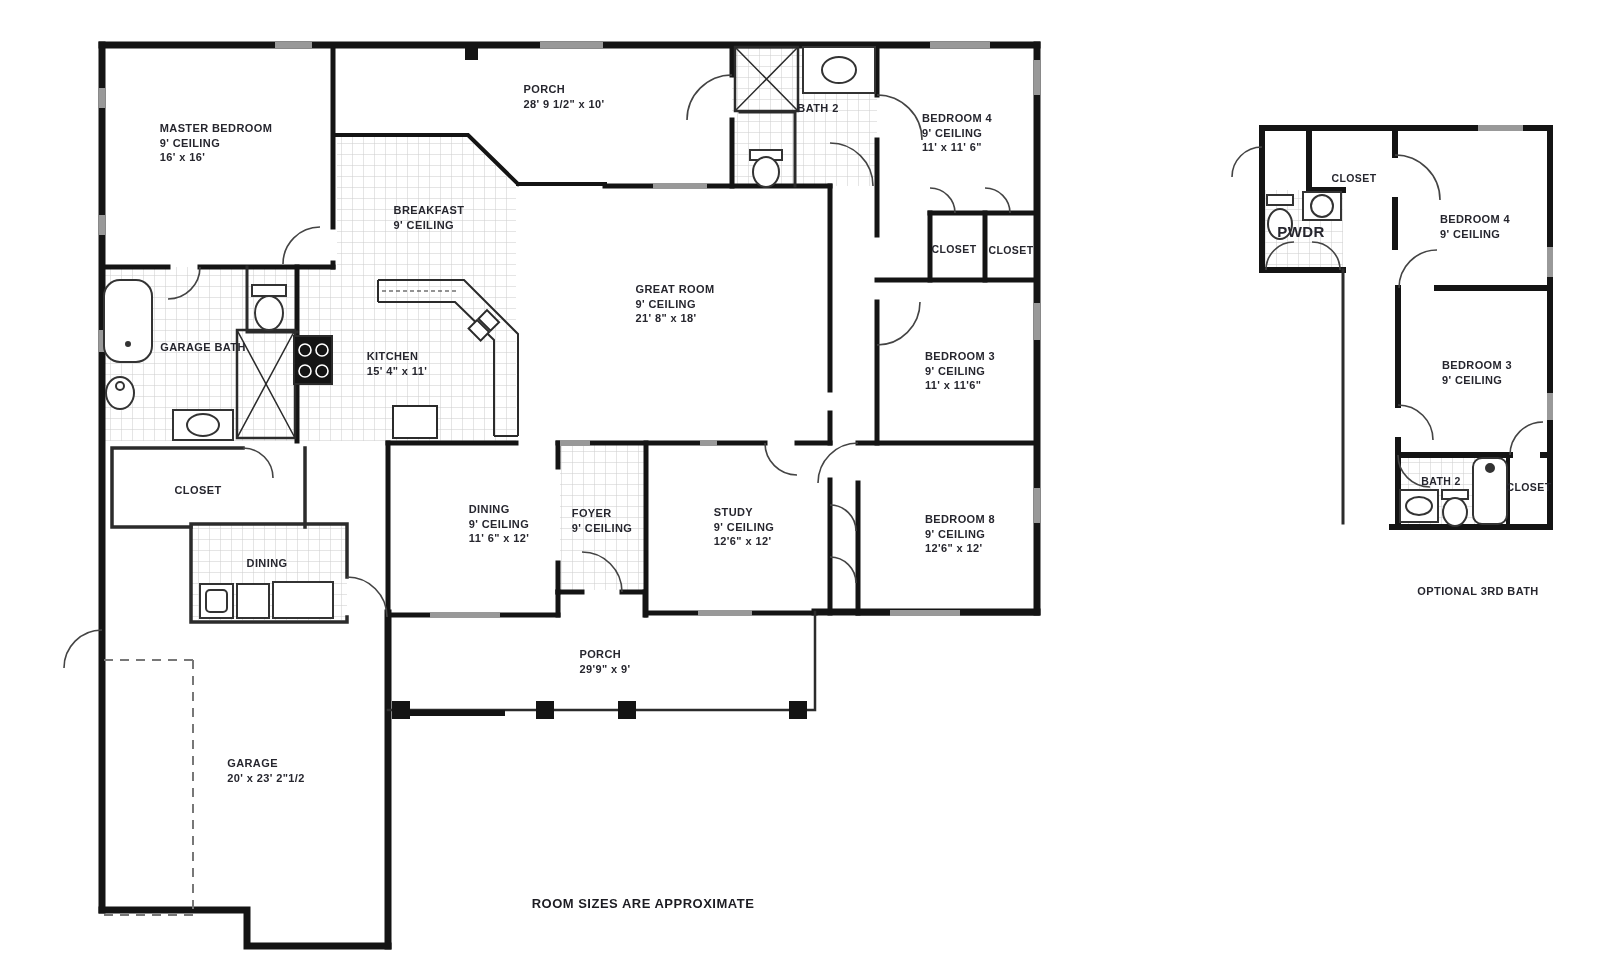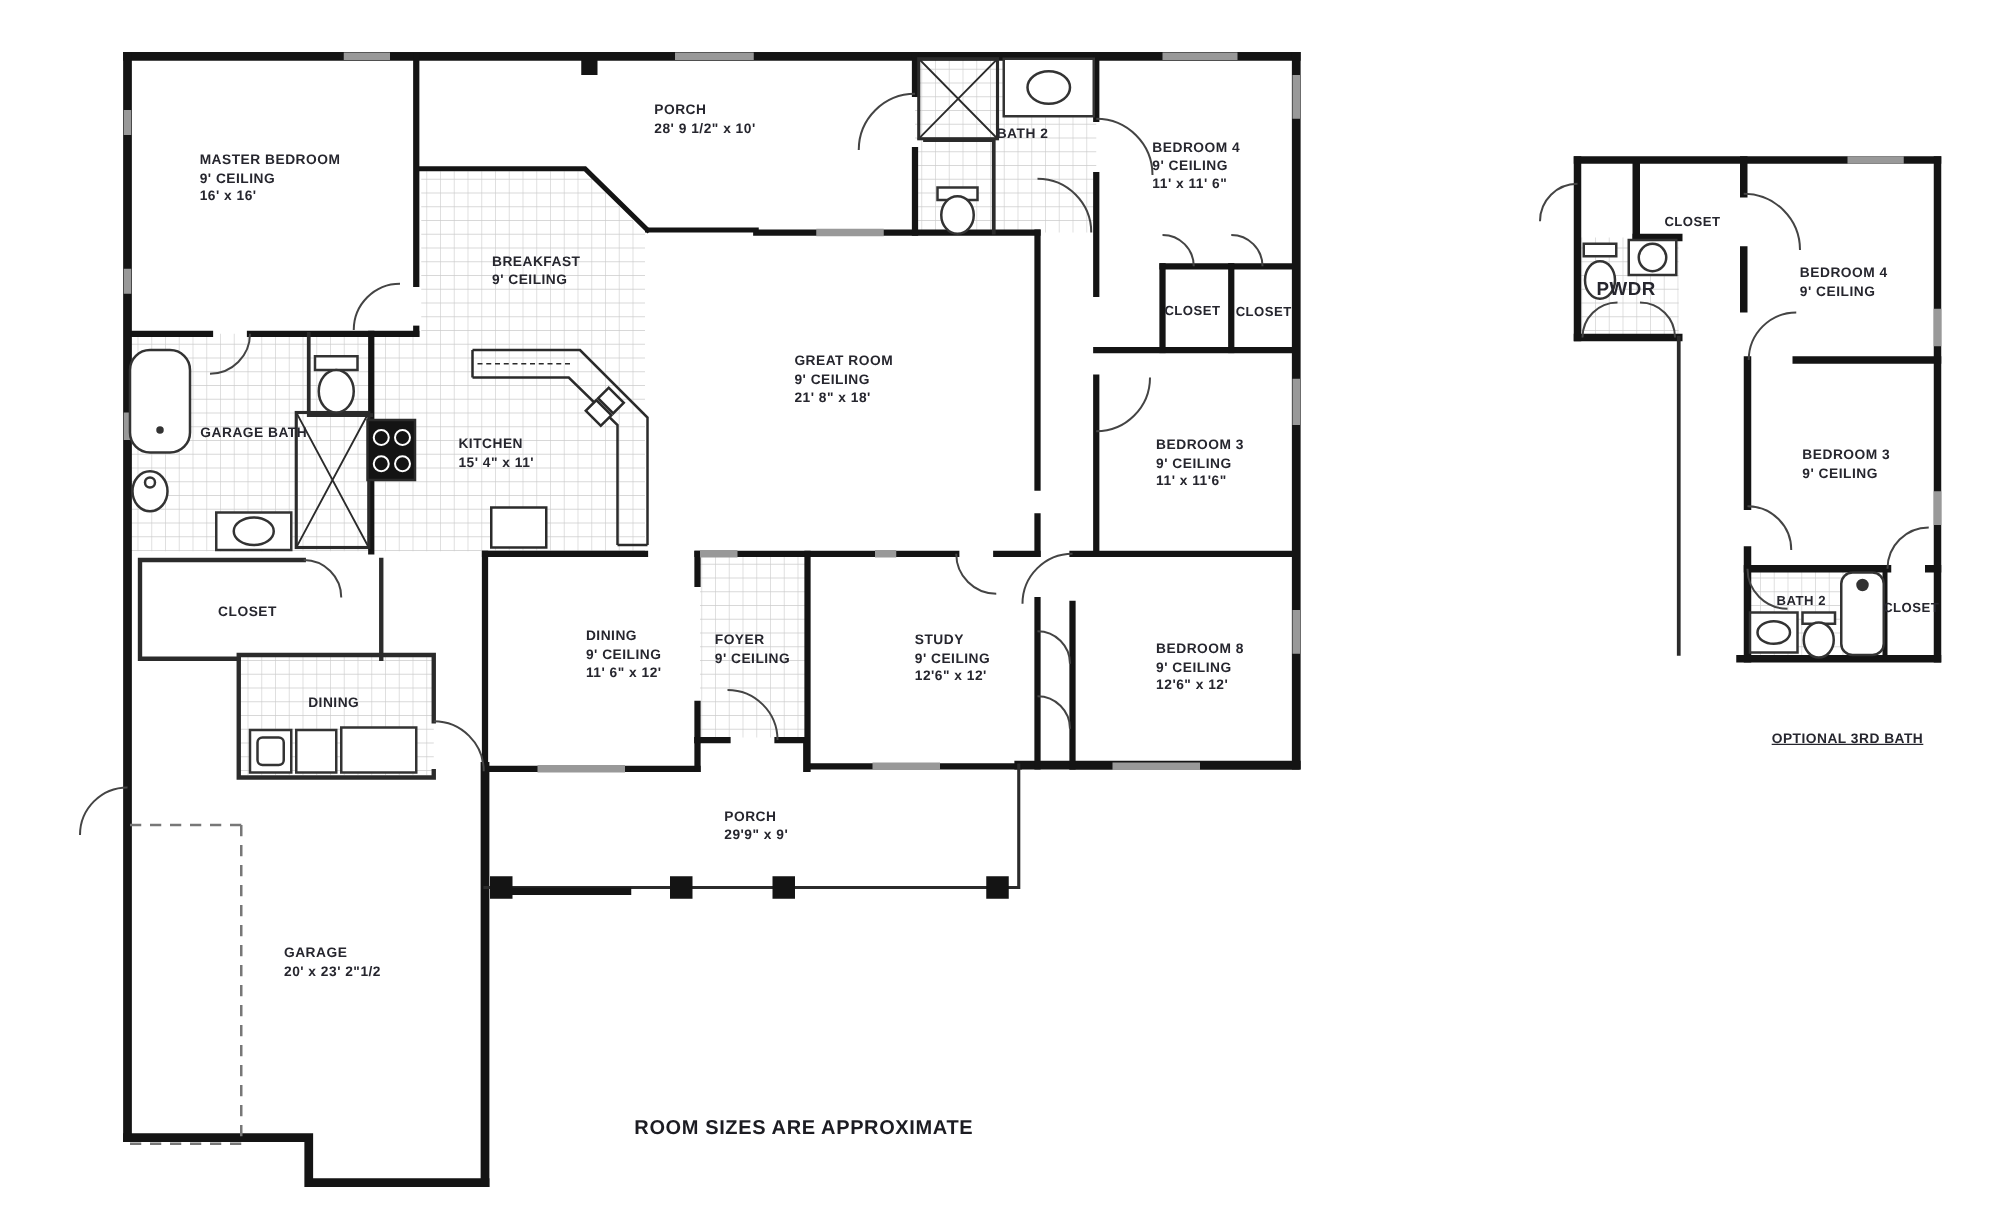--- a/index.html
+++ b/index.html
@@ -9,25 +9,25 @@
   }
   #plan-svg{position:absolute;left:0;top:0;}
   .lbl{
     position:absolute;transform:translate(-50%,-50%);
     text-align:left;font-size:11px;font-weight:600;line-height:14.5px;
     color:#26262e;letter-spacing:.4px;white-space:nowrap;
   }
   .lbl span{display:block;}
   .note{
     position:absolute;transform:translate(-50%,-50%);
-    font-size:16px;font-weight:700;color:#1c1c22;letter-spacing:.5px;white-space:nowrap;
+    font-size:13px;font-weight:700;color:#1c1c22;letter-spacing:.5px;white-space:nowrap;
   }
   .caption{
     position:absolute;transform:translate(-50%,-50%);
-    font-size:11px;font-weight:600;color:#26262e;letter-spacing:.4px;white-space:nowrap;text-decoration:underline;
+    font-size:11px;font-weight:600;color:#26262e;letter-spacing:.4px;white-space:nowrap;
   }
 </style>
 </head>
 <body>
 
 <div id="canvas">
 
 <svg id="plan-svg" width="1600" height="979" viewBox="0 0 1600 979">
   <defs>
     <pattern id="tile" width="11" height="11" patternUnits="userSpaceOnUse">
@@ -292,21 +292,21 @@
 </div>
 <div class="lbl" style="left:499px;top:524px">
   <span>DINING</span>
   <span>9' CEILING</span>
   <span>11' 6" x 12'</span>
 </div>
 <div class="lbl" style="left:602px;top:520px">
   <span>FOYER</span>
   <span>9' CEILING</span>
 </div>
-<div class="lbl" style="left:762px;top:527px">
+<div class="lbl" style="left:744px;top:527px">
   <span>STUDY</span>
   <span>9' CEILING</span>
   <span>12'6" x 12'</span>
 </div>
 <div class="lbl" style="left:960px;top:534px">
   <span>BEDROOM 8</span>
   <span>9' CEILING</span>
   <span>12'6" x 12'</span>
 </div>
 <div class="lbl" style="left:605px;top:661px">

